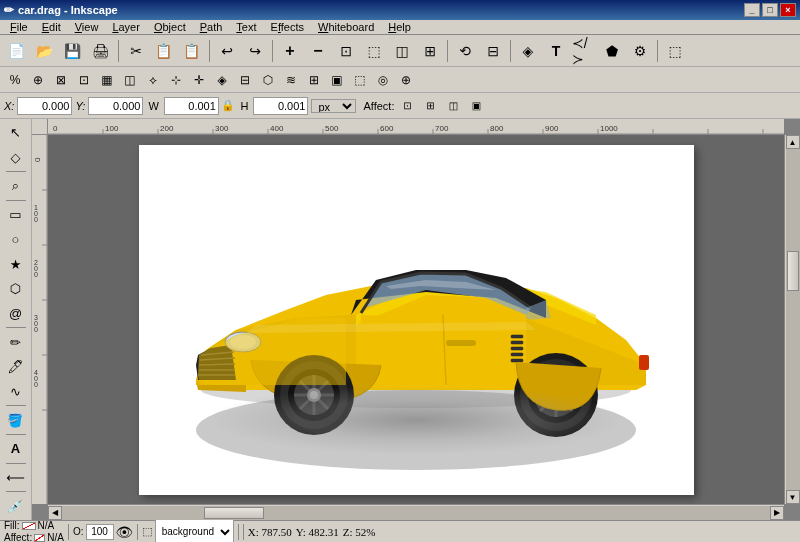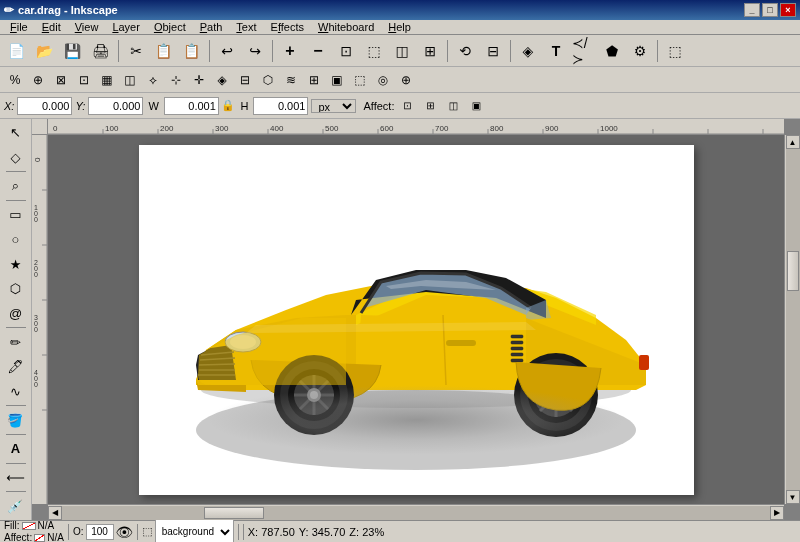--- a/index.html
+++ b/index.html
@@ -313,20 +313,21 @@
       padding: 0 2px;
     }
     .status-message {
       flex: 1;
       font-size: 11px;
       color: #000;
     }
     .status-coords {
       display: flex; align-items: center; gap: 4px;
       font-size: 11px;
+      font-family: Liberation Serif, serif;
     }
 
     .tb2-btn {
       width: 22px; height: 22px;
       background: #d4d0c8;
       border: 1px solid transparent;
       display: flex; align-items: center; justify-content: center;
       cursor: pointer;
       font-size: 12px;
     }
@@ -683,18 +684,18 @@
     <div class="status-layer">
       <span style="font-size:11px;">⬚</span>
       <select class="layer-select">
         <option>background</option>
       </select>
     </div>
     <div class="status-sep"></div>
     <div class="status-sep"></div>
     <div class="status-coords">
       <span>X: 787.50</span>
-      <span>Y: 345.70</span>
-      <span>Z: 23%</span>
+      <span>Y: 482.31</span>
+      <span>Z: 52%</span>
     </div>
   </div>
 
 </div>
 
 </body></html>

